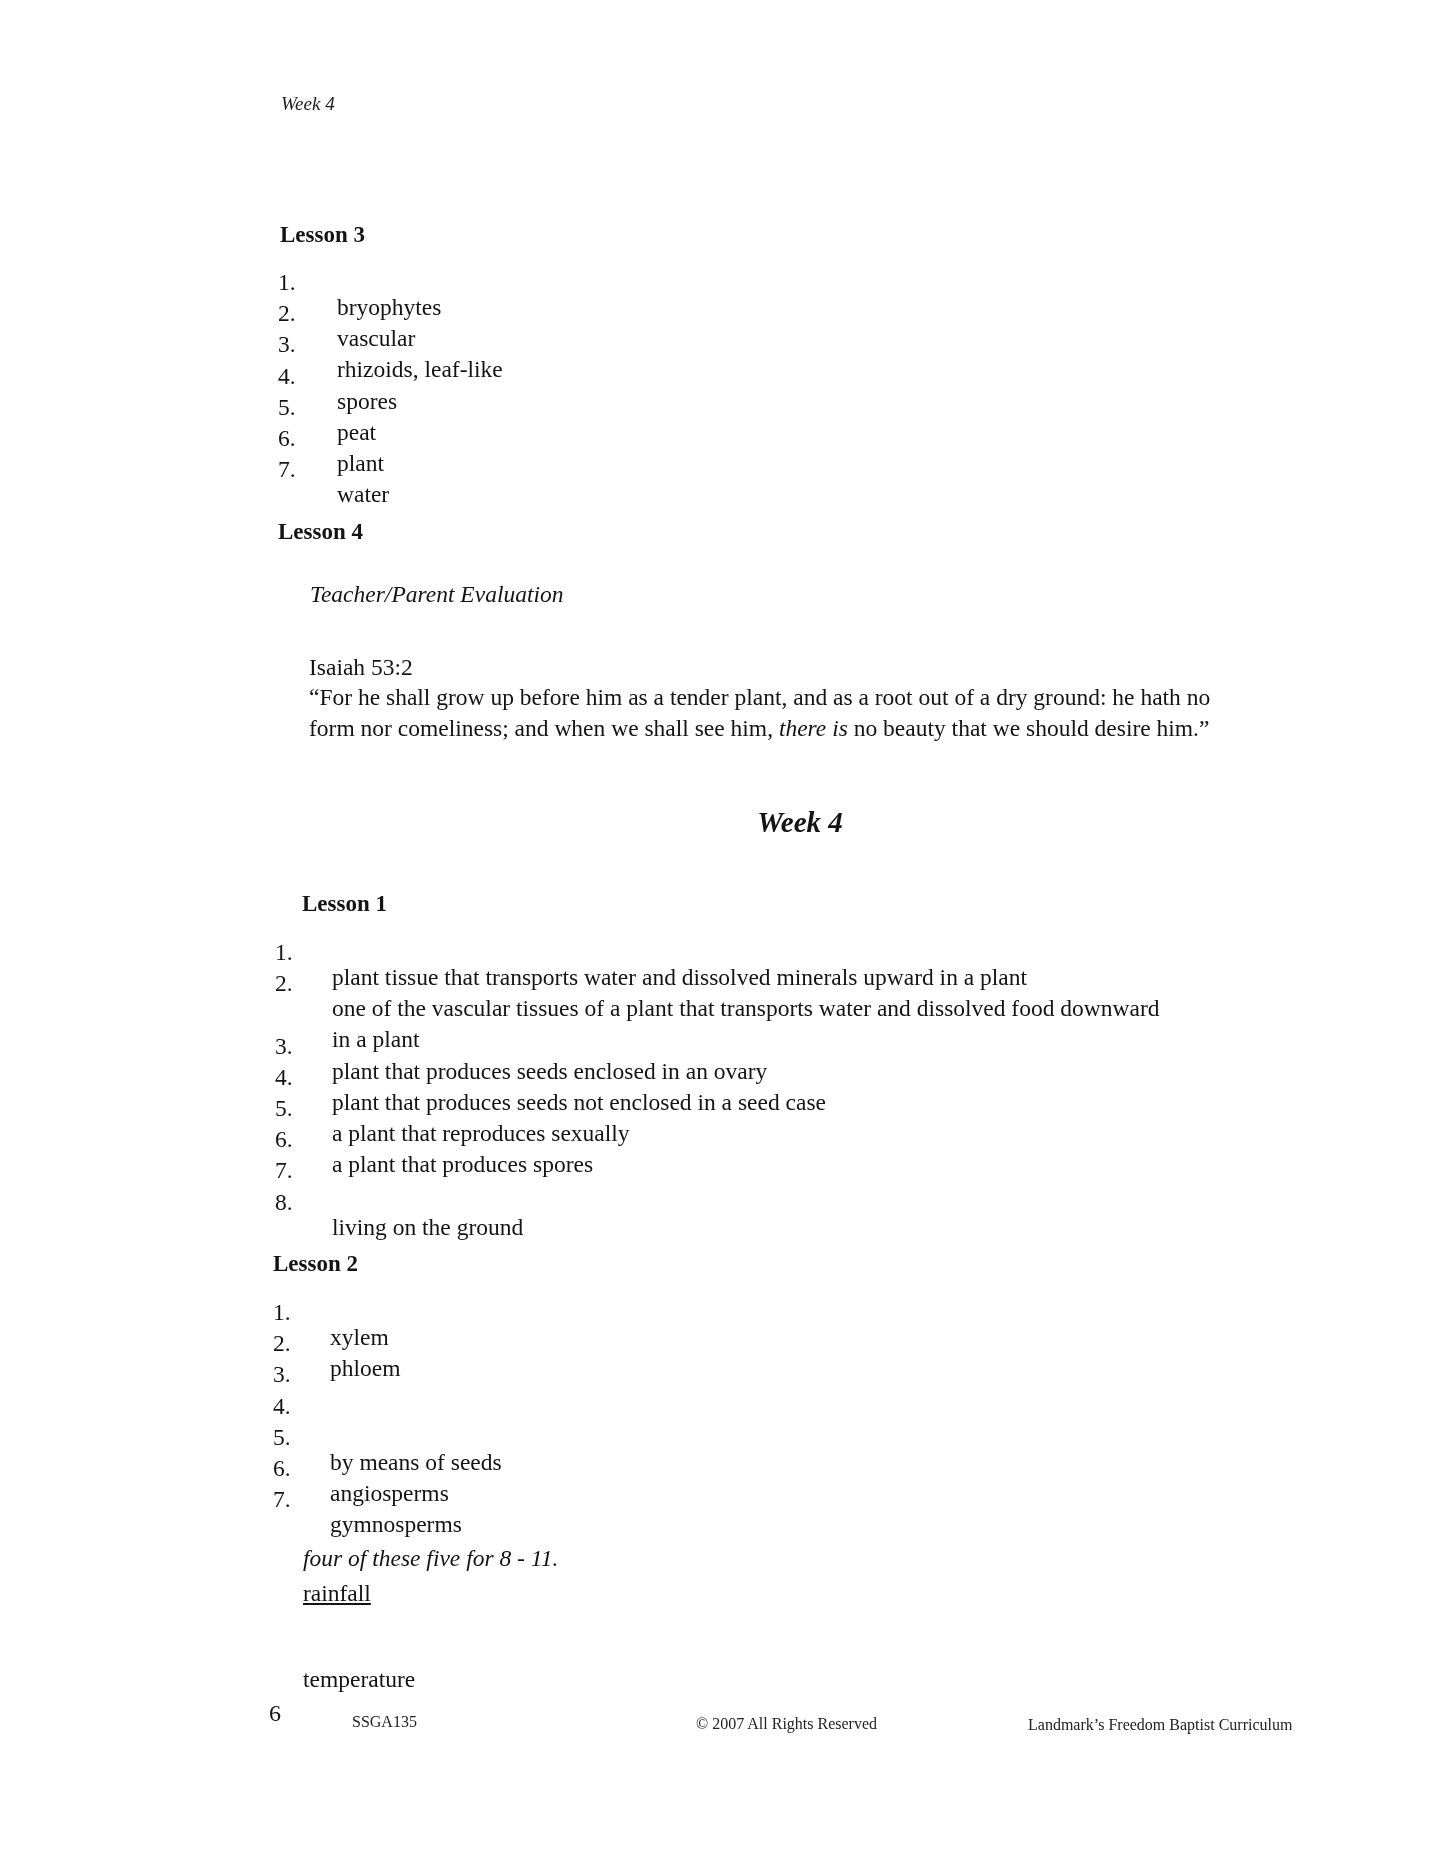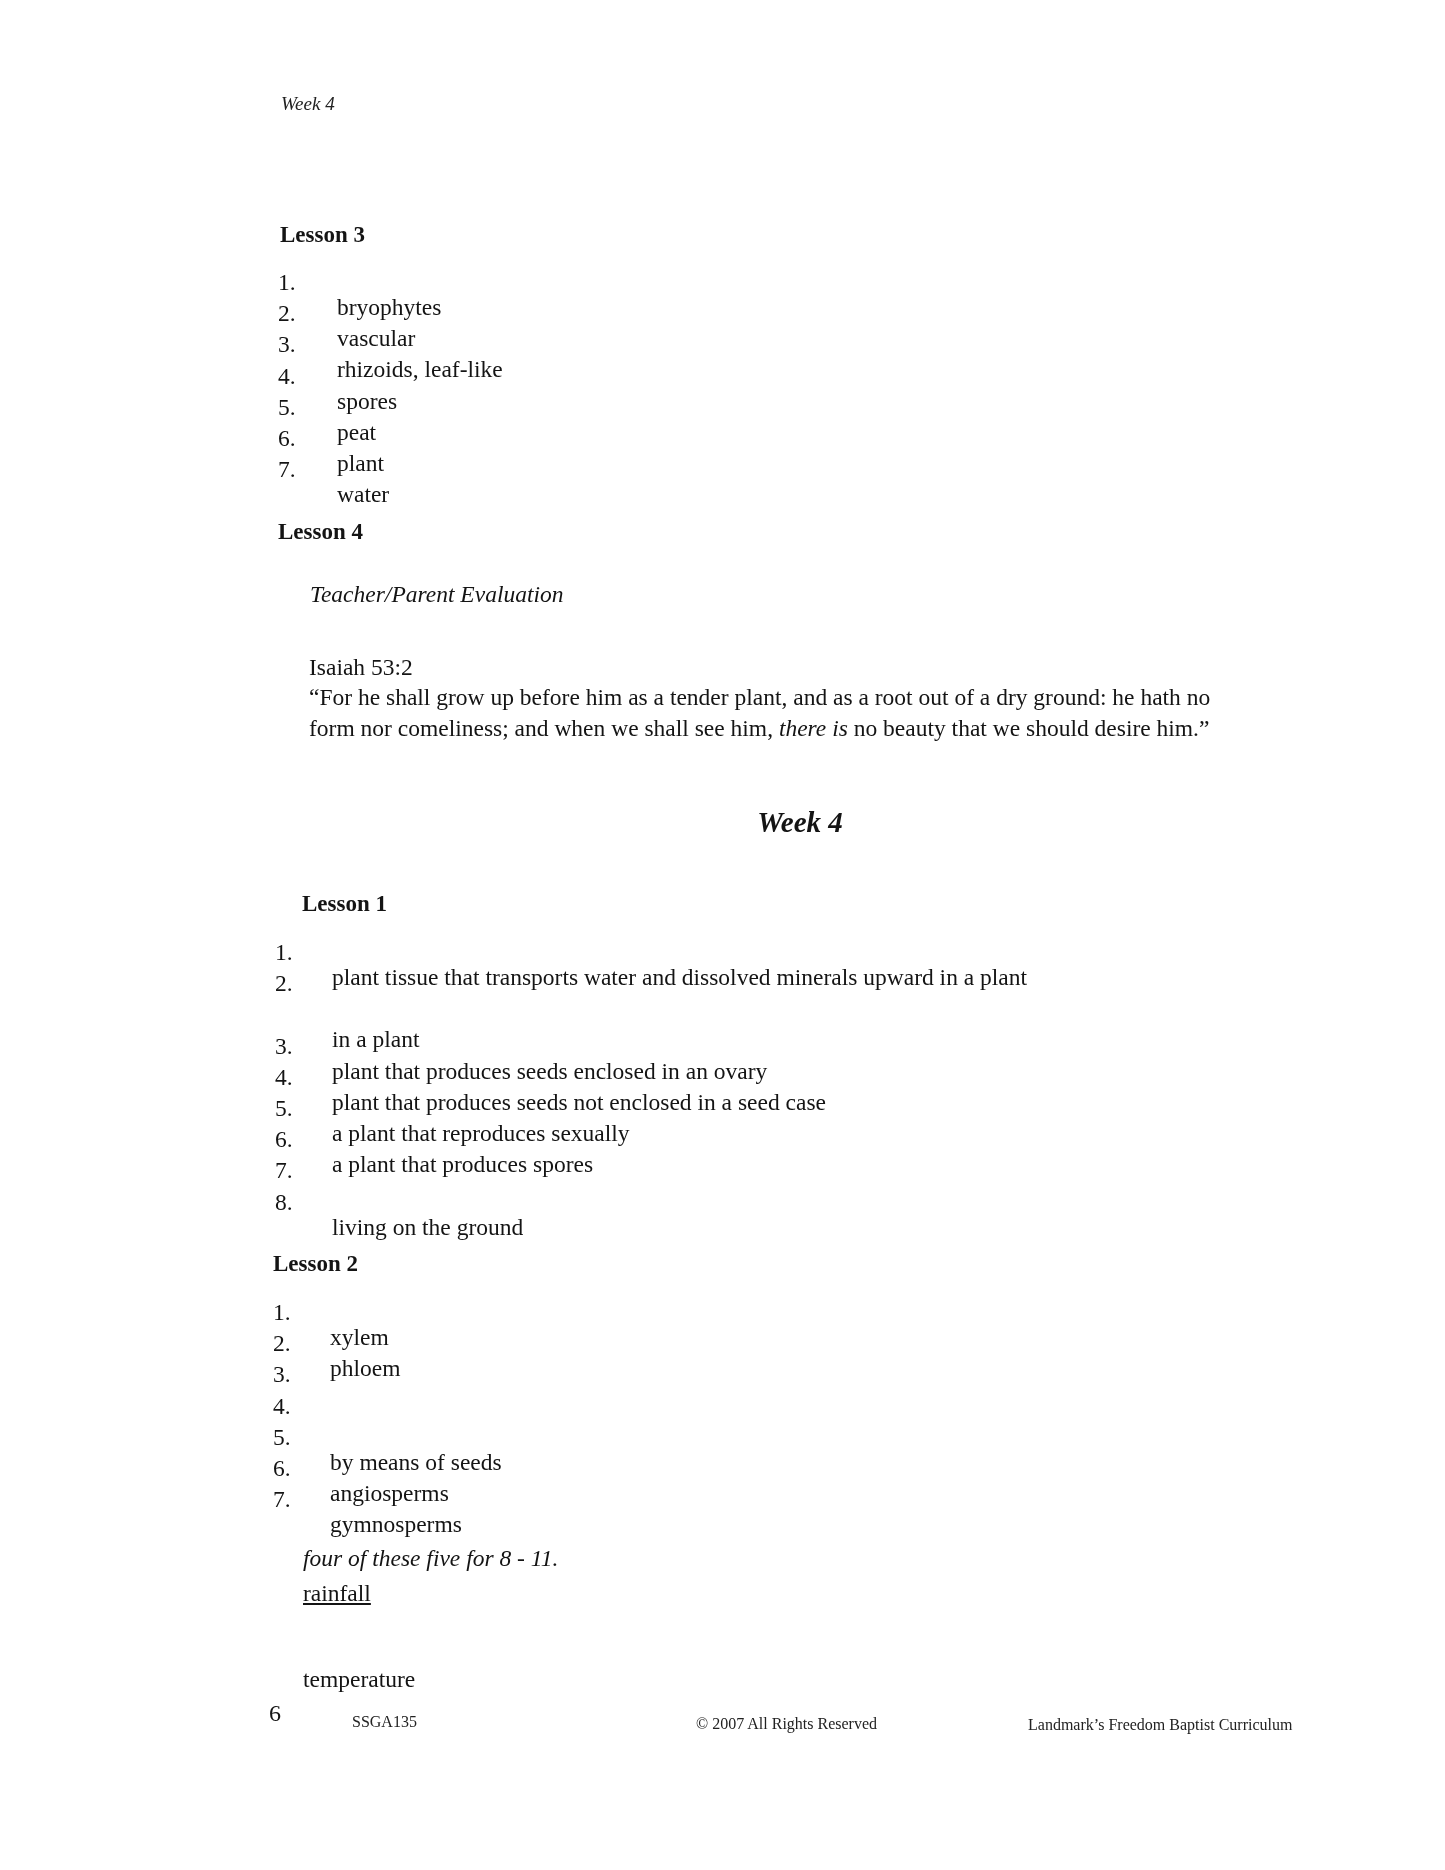--- a/index.html
+++ b/index.html
@@ -105,20 +105,21 @@
 
 <section>
   <div class="abs lesson-heading" style="left:283px; top:890px;margin-left:19px;">Lesson 1</div>
   <ol class="list" style="left:275px; top:937px; width:1080px;">
     <li>
         <span class="num">1.</span>
         <span class="txt" style="left:57px">plant tissue that transports water and dissolved minerals upward in a plant</span>
       </li>
     <li class="two-line">
         <span class="num">2.</span>
+        <span class="txt" style="left:57px">one of the vascular tissues of a plant that transports water and dissolved food downward</span>
         <span class="txt" style="left:57px; top:31.2px">in a plant</span>
       </li>
     <li>
         <span class="num">3.</span>
         <span class="txt" style="left:57px">plant that produces seeds enclosed in an ovary</span>
       </li>
     <li>
         <span class="num">4.</span>
         <span class="txt" style="left:57px">plant that produces seeds not enclosed in a seed case</span>
       </li>

